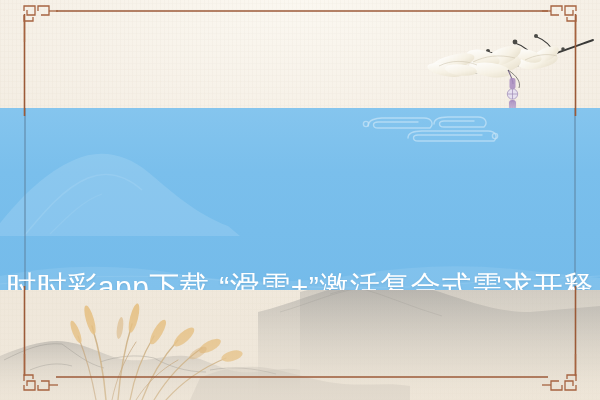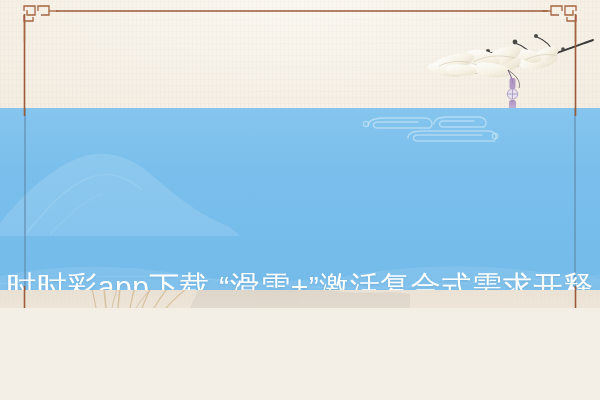--- a/index.html
+++ b/index.html
@@ -3,21 +3,21 @@
 <meta charset="utf-8">
 <title>Banner</title>
 <style>
   html,body{margin:0;padding:0;}
   body{
     width:600px;height:400px;overflow:hidden;
     font-family:"Liberation Sans","DejaVu Sans",sans-serif;
     background:#f4efe6;
   }
   .stage{
-    position:relative;width:600px;height:308px;overflow:hidden;
+    position:relative;width:600px;height:400px;overflow:hidden;
     background:
       radial-gradient(120% 80% at 50% 0%, #fbf8f1 0%, #f3ece1 60%, #efe7da 100%);
   }
   
   .paper-texture{
     position:absolute;inset:0;pointer-events:none;
     background:
       repeating-linear-gradient(90deg, rgba(180,165,140,.055) 0 1px, rgba(255,255,255,0) 1px 4px),
       repeating-linear-gradient(0deg, rgba(180,165,140,.04) 0 1px, rgba(255,255,255,0) 1px 6px);
     opacity:.9;

